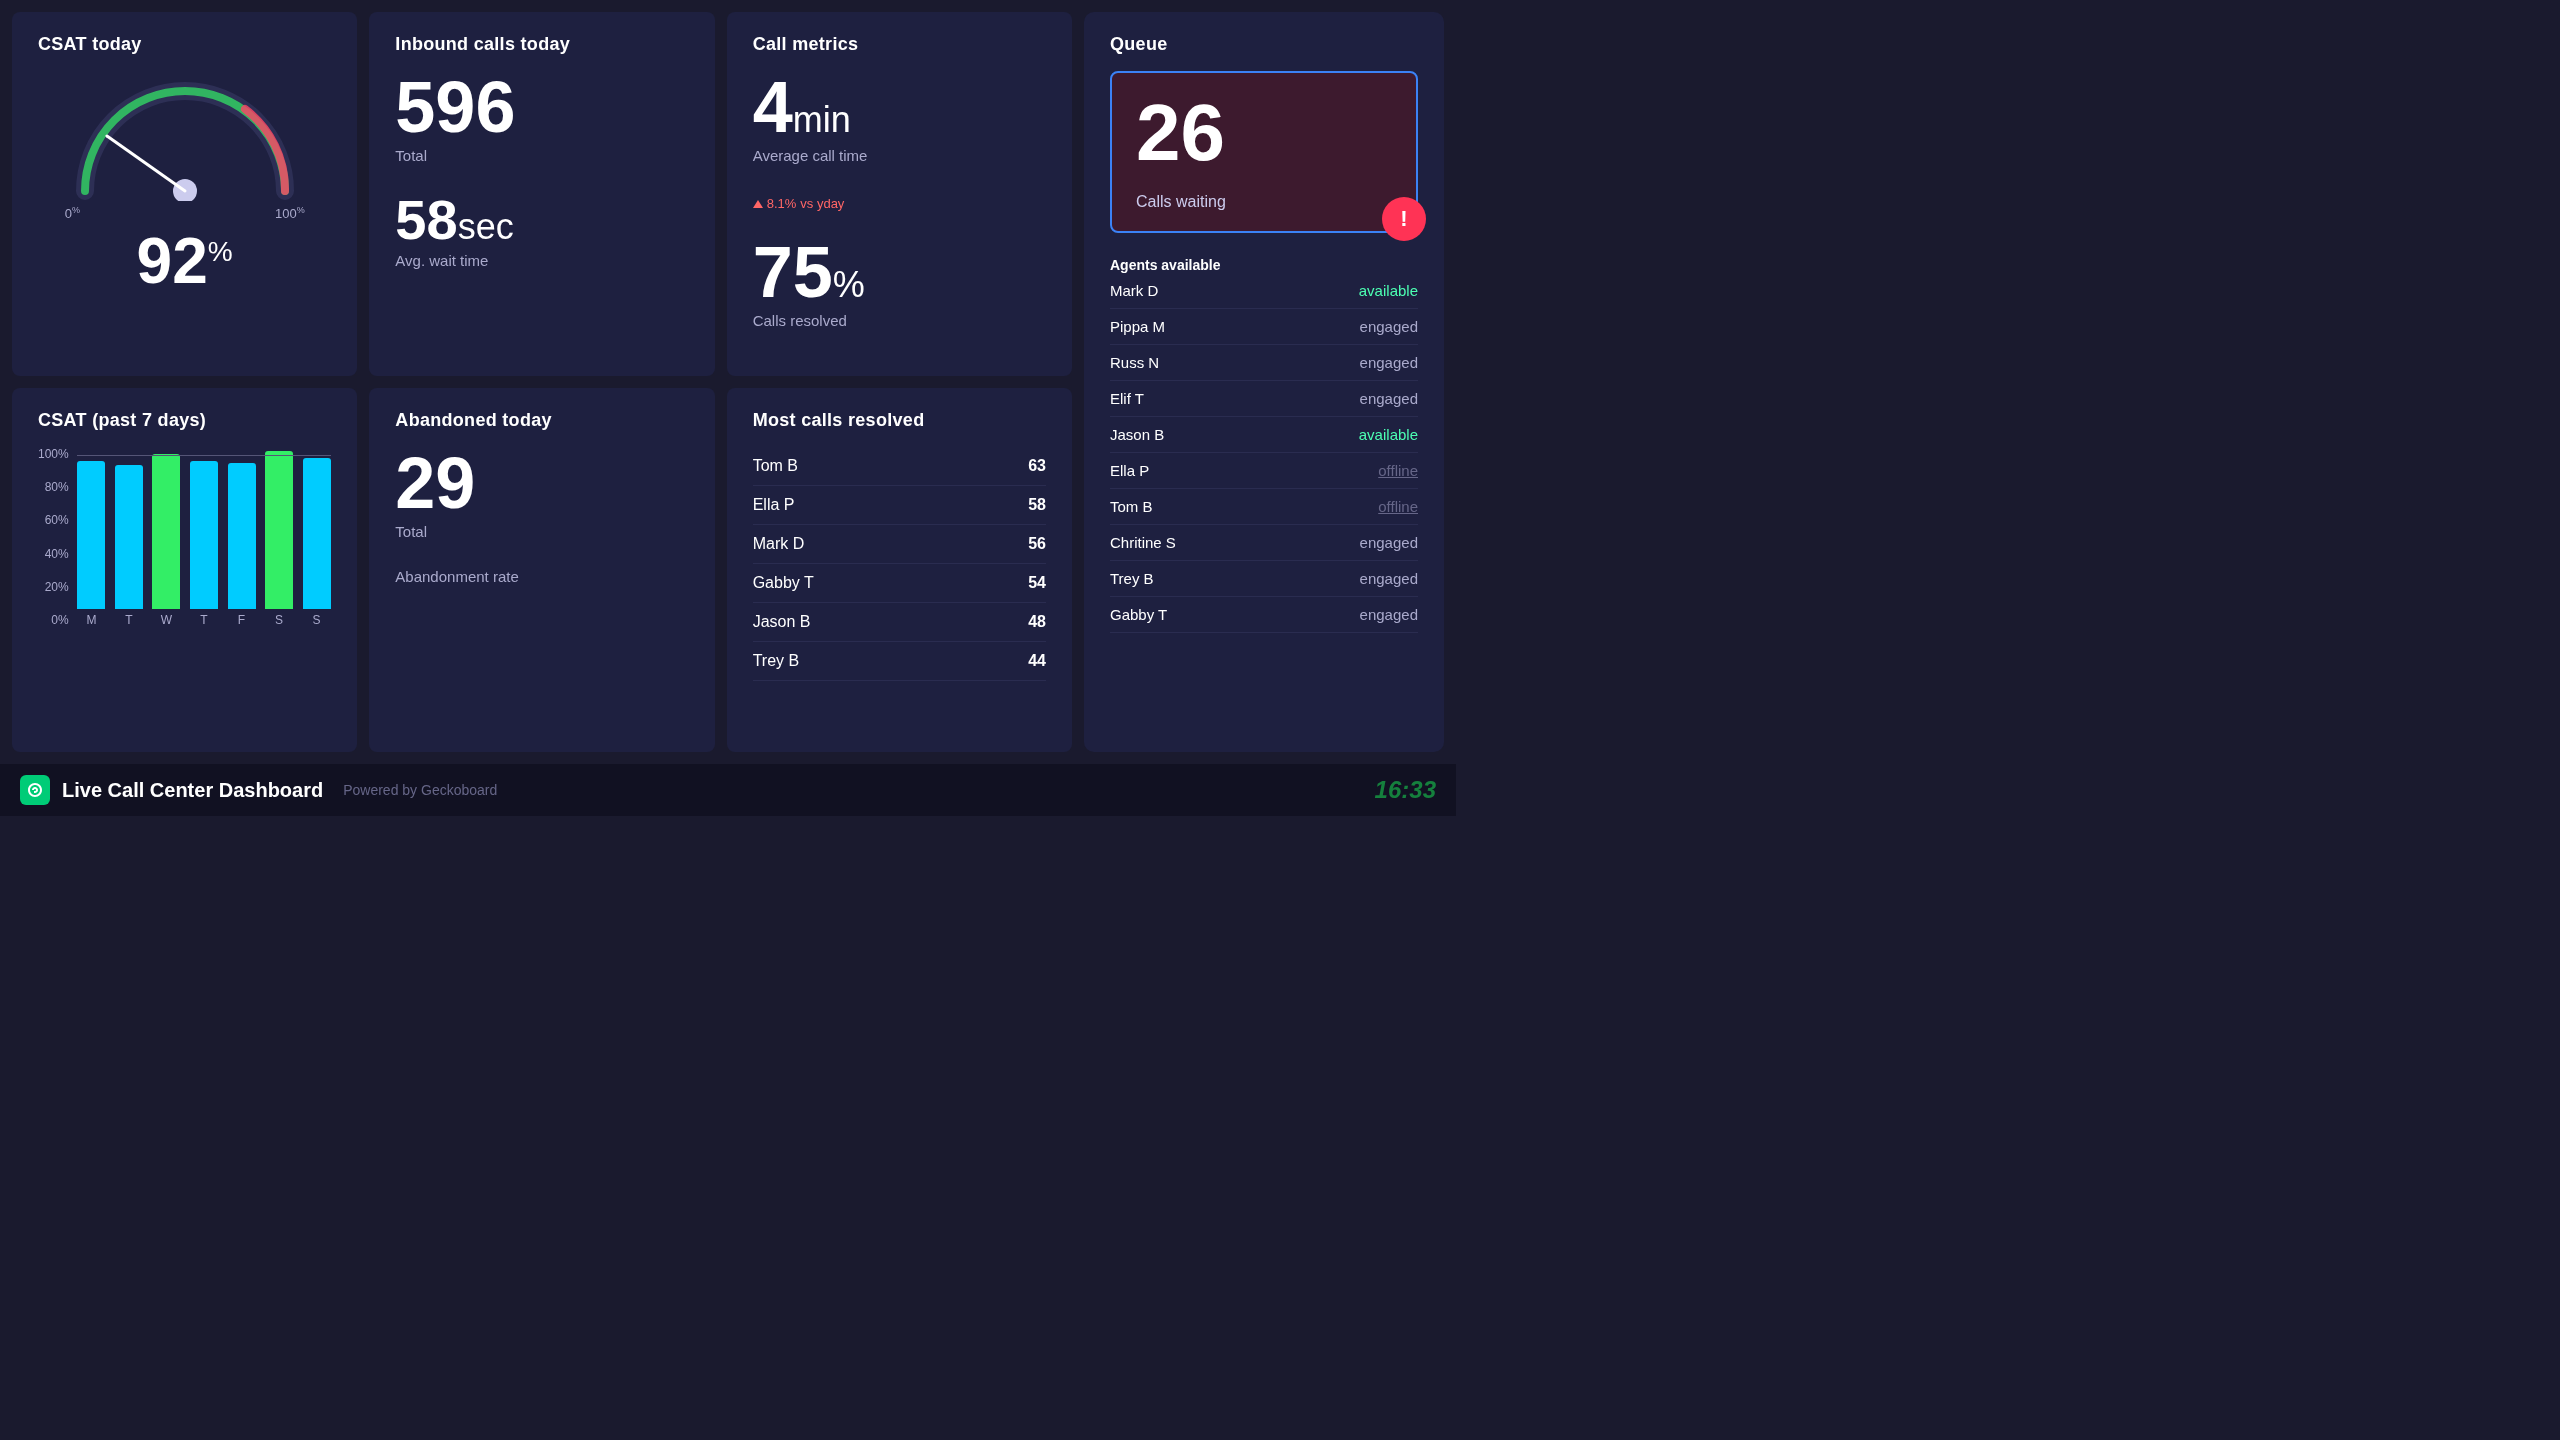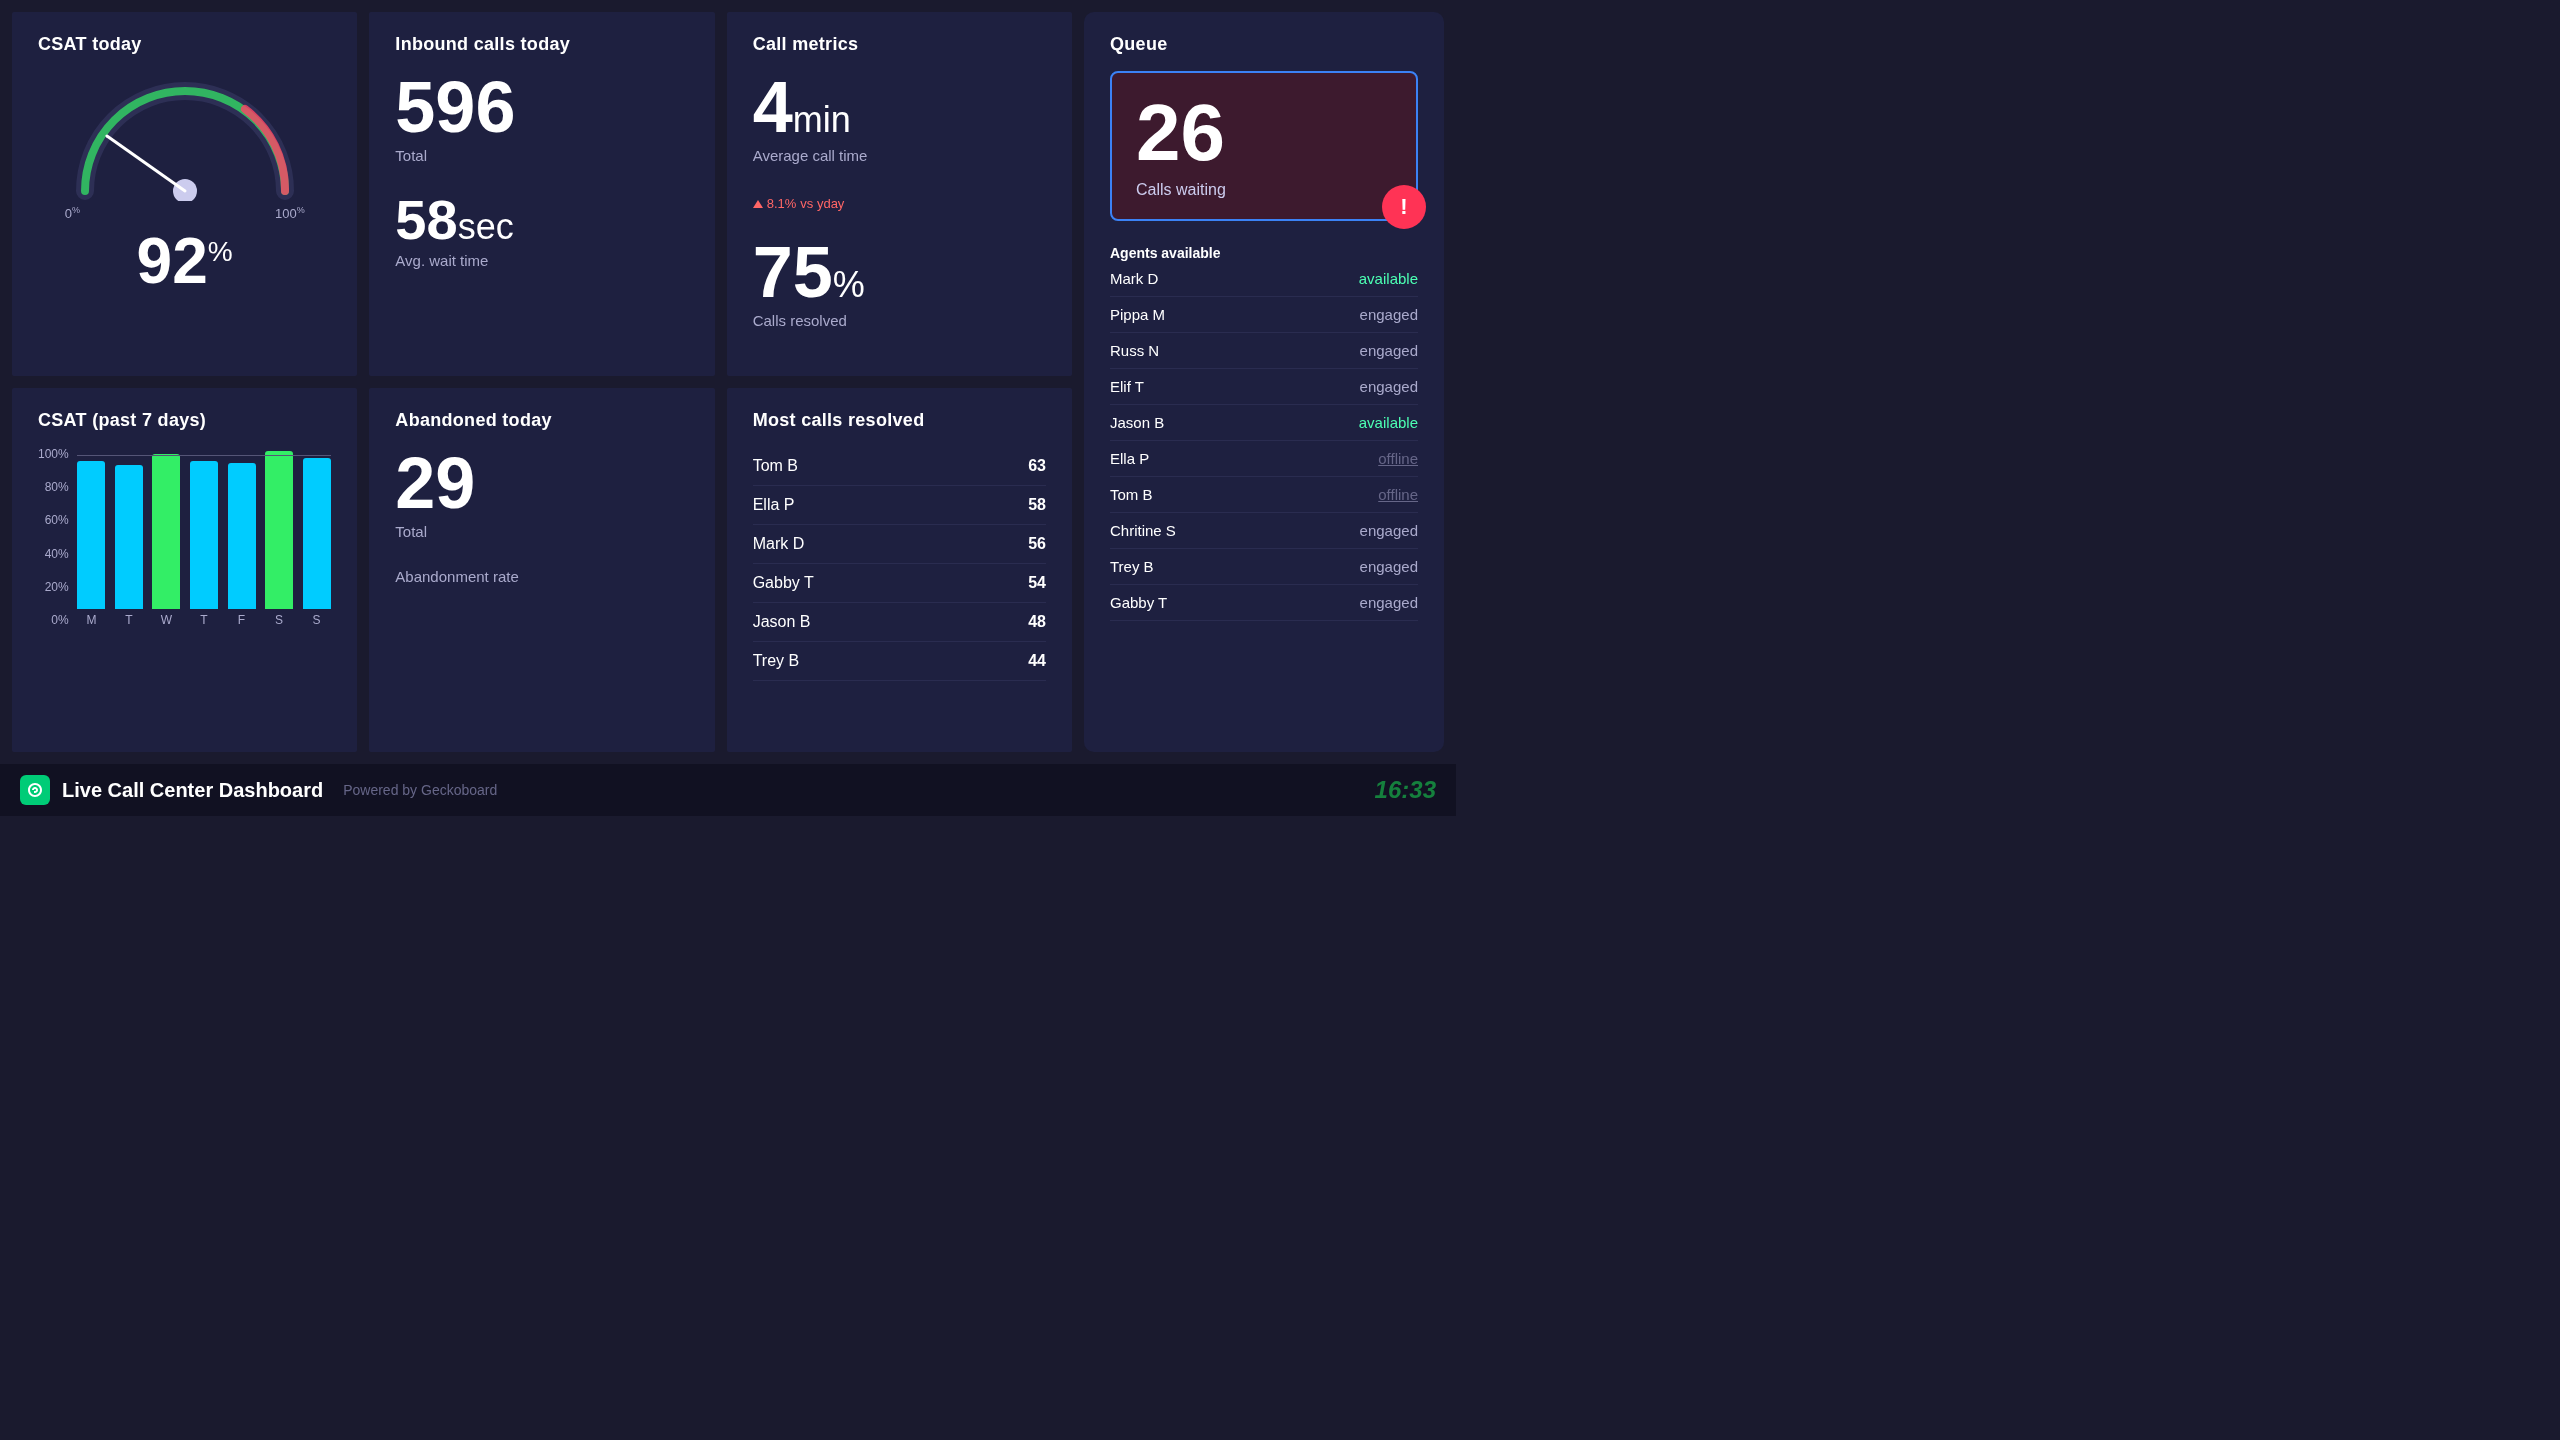--- a/index.html
+++ b/index.html
@@ -20,21 +20,21 @@
       grid-template-columns: 1fr 1fr 1fr 360px;
       grid-template-rows: 1fr 1fr;
       gap: 12px;
       padding: 12px;
       flex: 1;
       overflow: hidden;
     }
 
     .card {
       background: #1e2040;
-      border-radius: 2px;
+      border-radius: 8px;
       padding: 22px 26px;
       position: relative;
       overflow: hidden;
     }
 
     .card-title {
       font-size: 18px;
       font-weight: 700;
       color: #ffffff;
       margin-bottom: 16px;
@@ -172,21 +172,21 @@
     .queue-alert-number {
       font-size: 80px;
       font-weight: 900;
       color: #ffffff;
       line-height: 1;
     }
 
     .queue-alert-label {
       font-size: 16px;
       color: #ccccee;
-      margin-top: 8px;
+      margin-top: 20px;
     }
 
     .alert-icon {
       position: absolute;
       right: -10px;
       bottom: -10px;
       width: 44px;
       height: 44px;
       background: #ff3355;
       border-radius: 50%;

